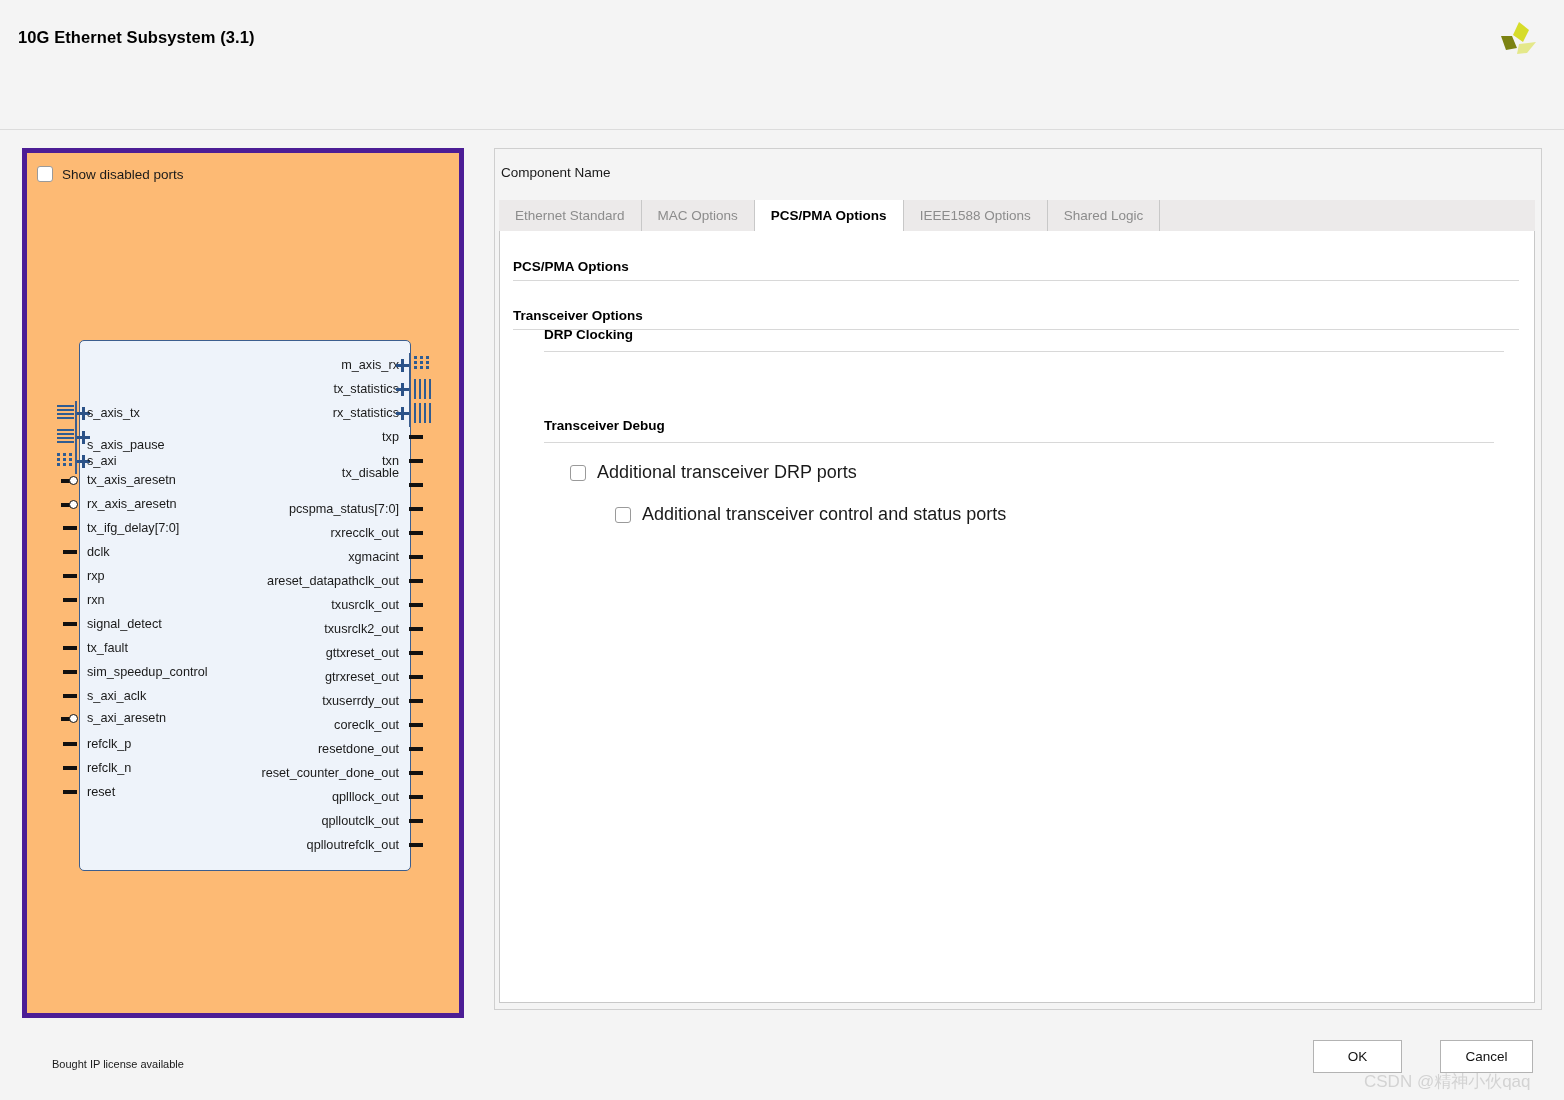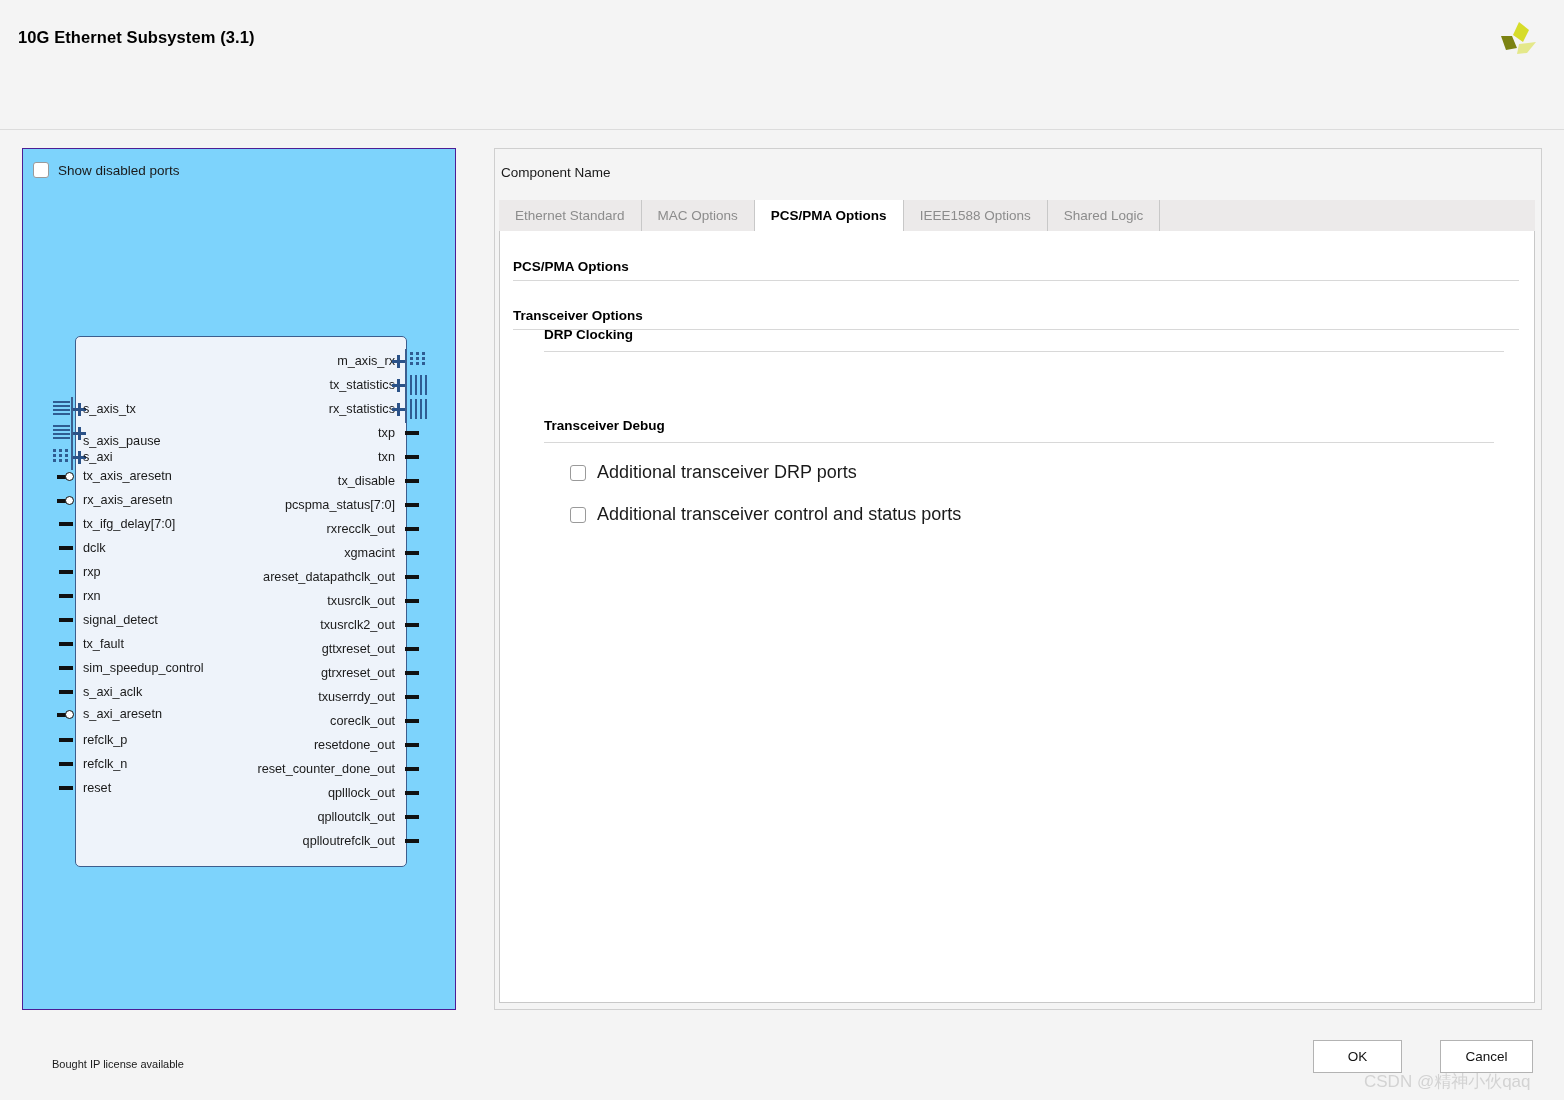--- a/index.html
+++ b/index.html
@@ -28,21 +28,21 @@
   .ico-folder:before{content:"";position:absolute;left:0;top:2px;width:14px;height:10px;
     border:1.4px solid #b9b9b9;border-radius:1px 2px 2px 2px;background:#fafafa;}
   .ico-folder:after{content:"";position:absolute;left:0;top:0px;width:6px;height:3px;
     border:1.4px solid #b9b9b9;border-bottom:none;border-radius:1px 1px 0 0;background:#fafafa;}
   .ico-refresh{width:16px;height:16px;flex:none;}
 
   #hdr-rule{position:absolute;left:0;top:129px;width:1564px;height:1px;background:#dcdcdc;}
 
   
   #left-panel{position:absolute;left:22px;top:148px;width:432px;height:860px;
-    background:#7dd3fc;border:1px solid #4c1d95;}
+    background:#fdba74;border:5px solid #4c1d95;}
   #show-disabled{position:absolute;left:10px;top:13px;display:flex;align-items:center;gap:9px;}
   .cbox{width:14px;height:14px;border:1.4px solid #9a9a9a;border-radius:3px;background:#fff;flex:none;}
   #show-disabled .lbl{font-size:13.5px;color:#1a1a1a;}
 
   
   #diagram{position:absolute;left:0;top:0;width:432px;height:860px;}
   #blockbox{position:absolute;left:52px;top:187px;width:330px;height:529px;
     background:#eef3fa;border:1.6px solid #3c5e8e;border-radius:5px;}
 
   .port{position:absolute;height:16px;display:flex;align-items:center;font-size:12.7px;color:#1a1a1a;
@@ -268,21 +268,21 @@
         <i style="left:10px"></i>
         <i style="left:15px"></i>
     </div>
 
     <div class="port right" style="top:276px;">txp</div>
     <div class="pin r" style="top:282px;"></div>
 
     <div class="port right" style="top:300px;">txn</div>
     <div class="pin r" style="top:306px;"></div>
 
-    <div class="port right" style="top:324px;text-align:center;">tx_disable</div>
+    <div class="port right" style="top:312px;text-align:center;">tx_disable</div>
     <div class="pin r" style="top:330px;"></div>
 
     <div class="port right" style="top:348px;">pcspma_status[7:0]</div>
     <div class="pin r" style="top:354px;"></div>
 
     <div class="port right" style="top:372px;">rxrecclk_out</div>
     <div class="pin r" style="top:378px;"></div>
 
     <div class="port right" style="top:396px;">xgmacint</div>
     <div class="pin r" style="top:402px;"></div>
@@ -353,21 +353,21 @@
 
 
     <div class="sec-h2" style="left:44px;top:187px;">Transceiver Debug</div>
     <div class="rule" style="left:44px;top:211px;width:950px;"></div>
 
     <div class="cbrow" style="top:231px;">
       <span class="cbox"></span>
       <span class="lbl">Additional transceiver DRP ports</span>
     </div>
 
-    <div class="cbrow" style="top:273px;">
+    <div class="cbrow" style="top:273px;margin-left:45px;">
       <span class="cbox"></span>
       <span class="lbl">Additional transceiver control and status ports</span>
     </div>
 
   </div>
 </div>
 
 <div id="license">Bought IP license available</div>
 <div class="btn" id="btn-ok">OK</div>
 <div class="btn" id="btn-cancel">Cancel</div>

